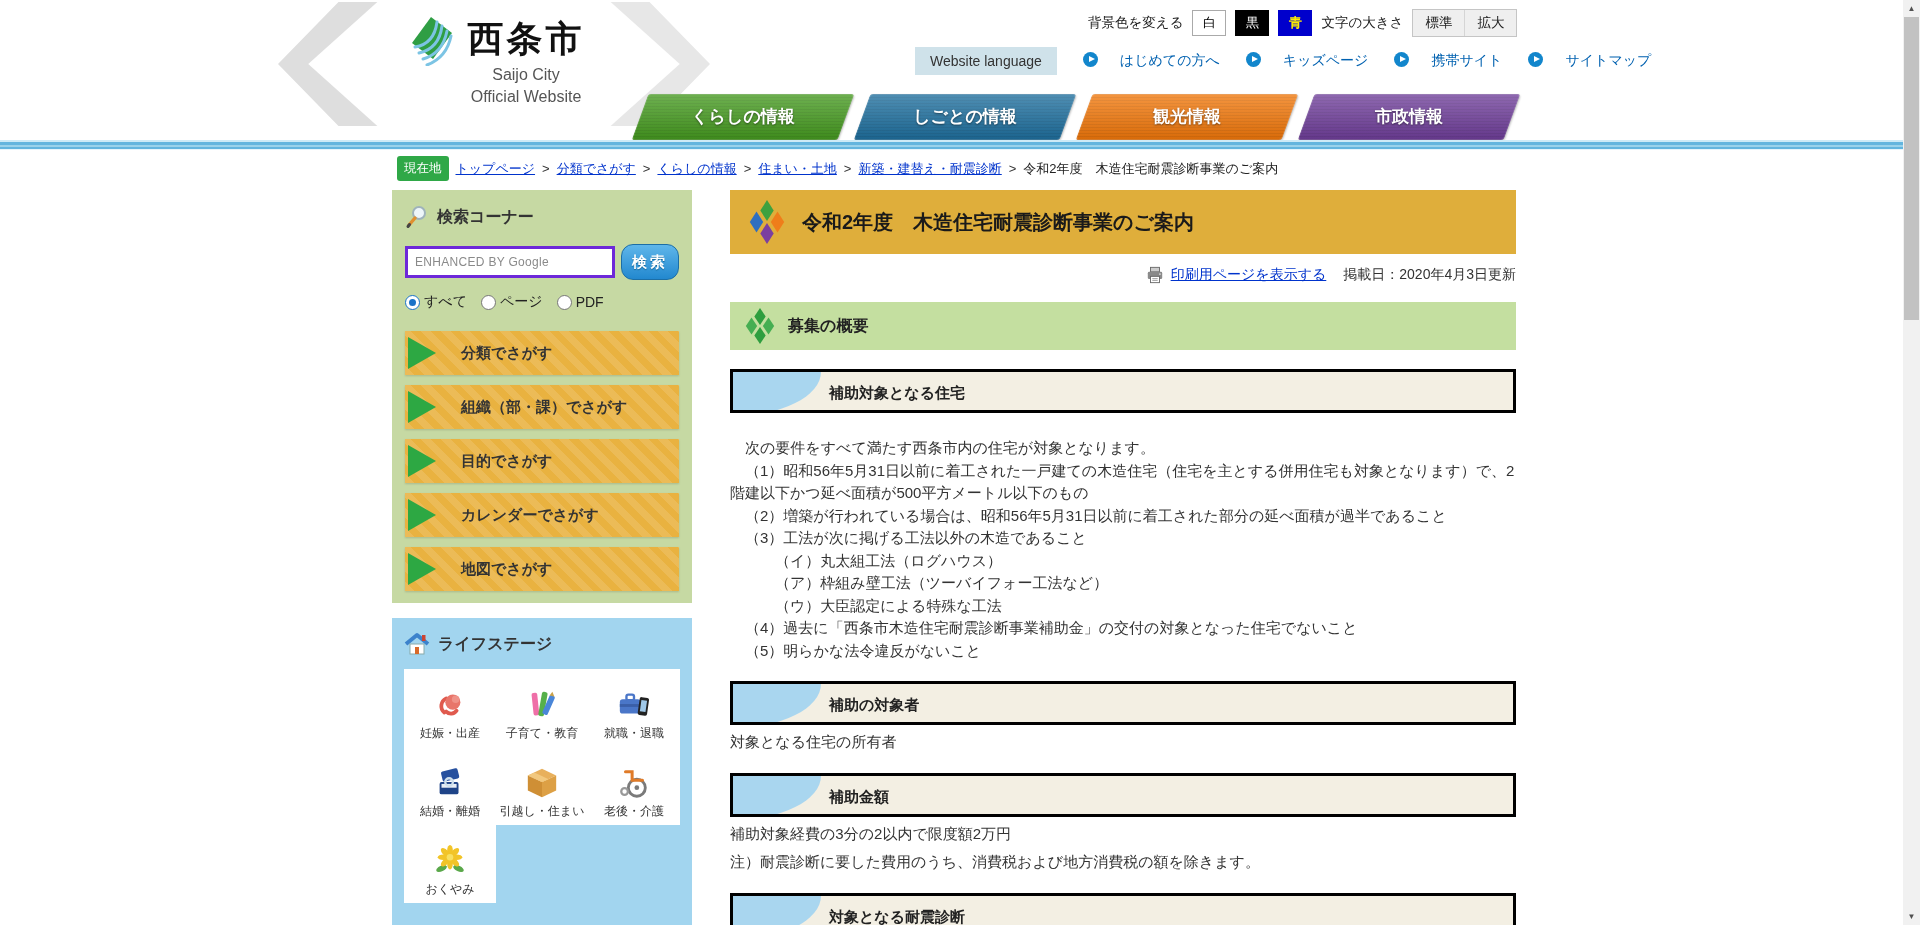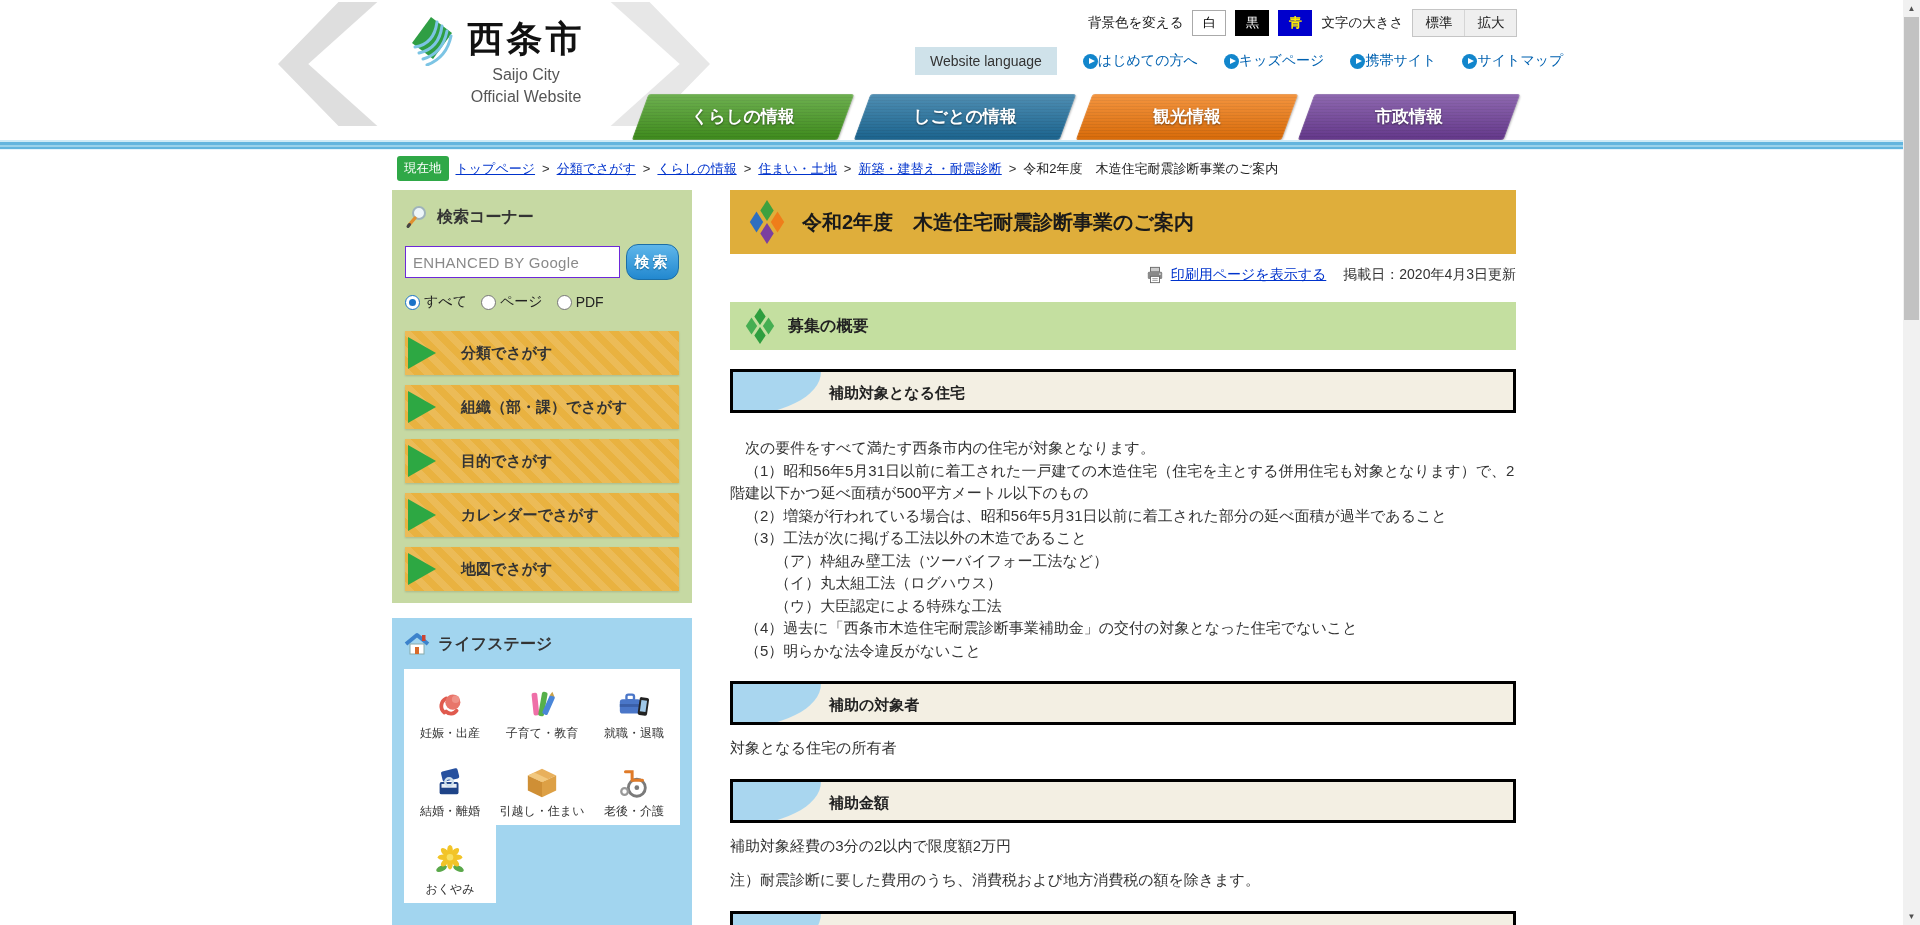--- a/index.html
+++ b/index.html
@@ -28,21 +28,21 @@
     font-size:13px; display:flex; align-items:center; justify-content:center; cursor:pointer; }
   .tc-black { background:#000; color:#fff; border-color:#000; }
   .tc-blue  { background:#0000cc; color:#ffee00; border-color:#0000cc; font-weight:bold; }
   .size-group { display:flex; border:1px solid #c5c5c5; background:#efefef; }
   .size-btn { padding:4px 12px; font-size:13.5px; color:#222; cursor:pointer; background:#efefef; border:none; }
   .size-btn + .size-btn { border-left:1px solid #d5d5d5; }
 
   
   .quick-links { position:absolute; left:915px; top:47px; display:flex; align-items:center; gap:26px; font-size:14px; }
   .foreign-btn { background:#cfe2ea; color:#333; padding:6px 15px; border:none; font-size:14px; cursor:pointer; }
-  .q-link { display:flex; align-items:center; gap:0; color:#0061b0; text-decoration:none; }
+  .q-link { display:flex; align-items:flex-start; gap:22px; color:#0061b0; text-decoration:none; }
   .play-icon { width:15px; height:15px; border-radius:50%; background:#1286cc; position:relative; flex:0 0 15px; }
   .play-icon::after { content:''; position:absolute; left:6px; top:4px;
     border-left:6px solid #fff; border-top:3.5px solid transparent; border-bottom:3.5px solid transparent; }
 
   
   .nav-tabs { position:absolute; left:640px; top:94px; width:872px; height:46px; display:flex; gap:16px; }
   .tab { flex:1; transform:skewX(-20deg); border-radius:3px; position:relative; cursor:pointer; border:none;
     background-image:linear-gradient(180deg,rgba(255,255,255,.22),rgba(0,0,0,.10)),
       repeating-linear-gradient(0deg,rgba(0,0,0,.07) 0 1px,transparent 1px 3px);
     box-shadow:inset 0 0 0 1px rgba(255,255,255,.15), 1px 1px 2px rgba(0,0,0,.25); }
@@ -60,21 +60,21 @@
   .breadcrumb { position:absolute; left:397px; top:156px; width:1115px; display:flex; flex-wrap:wrap; align-items:center; gap:7px; font-size:13px; }
   .loc-badge { background:#2fa847; color:#fff; font-size:12.5px; padding:4px 7px; border-radius:3px; }
   .bc-link { color:#0033cc; text-decoration:underline; }
   .bc-sep { color:#333; }
   .bc-current { color:#222; }
 
   
   .search-block { position:absolute; left:392px; top:190px; width:300px; background:#c6d9a3; padding:15px 13px 12px; }
   .side-head { display:flex; align-items:center; gap:8px; font-size:16px; font-weight:bold; color:#333; }
   .search-row { margin-top:15px; display:flex; align-items:center; }
-  .search-input { flex:1; height:32px; border:1px solid #6d28d9; padding:0 7px; font-size:15px; color:#333; background:#fff; }
+  .search-input { flex:1; height:32px; border:3px solid #6d28d9; padding:0 7px; font-size:12px; color:#333; background:#fff; }
   .search-input::placeholder { color:#8a8a8a; letter-spacing:.3px; }
   .search-btn { width:58px; height:36px; margin-left:6px; border:1px solid #1c6ea6; border-radius:12px;
     background:linear-gradient(180deg,#5fb6ea,#2288cf); color:#fff; font-size:15px; font-weight:bold;
     letter-spacing:3px; cursor:pointer; text-shadow:0 1px 1px #116699; }
   .radio-row { margin-top:13px; display:flex; align-items:center; gap:14px; font-size:14px; color:#222; }
   .radio-item { display:flex; align-items:center; gap:4px; cursor:pointer; }
   .radio { width:15px; height:15px; border:1px solid #777; border-radius:50%; background:#fff; display:inline-block; }
   .radio.checked { border-color:#1a73c8; }
   .radio.checked::after { content:''; display:block; width:7px; height:7px; margin:3px; border-radius:50%; background:#1a73c8; }
   .side-btn { margin-top:10px; height:44px; width:100%; display:flex; align-items:center; border:none; cursor:pointer;
@@ -103,21 +103,21 @@
   .overview-header { margin-top:18px; height:48px; background:#c4dfa0; display:flex; align-items:center; padding:0 13px; gap:11px; }
   .overview-title { font-size:16px; font-weight:bold; color:#222; }
   .sub-header { margin-top:19px; height:44px; position:relative; background:#f3efe3; border:3px solid #000000;
     font-size:15px; font-weight:bold; color:#222; line-height:42px; padding-left:96px; overflow:hidden; }
   .sub-header::before { content:''; position:absolute; left:0; top:0; width:88px; height:44px;
     background:#a9d6ef; border-radius:0 0 100% 0; }
   .main p { font-size:15px; line-height:1.5; color:#333; }
   .p-intro { margin-top:24px; text-indent:1em; }
   .ind1 { text-indent:1em; }
   .ind3 { text-indent:3em; }
-  .p-solo { margin-top:12px; }
+  .p-solo { margin-top:6px; }
 
   
   .scrollbar { position:absolute; right:0; top:0; width:17px; height:925px; background:#f1f1f1; z-index:50; }
   .sb-arrow { position:absolute; left:0; width:17px; height:17px; display:flex; align-items:center; justify-content:center;
     font-size:8px; color:#505050; cursor:pointer; background:#f1f1f1; border:none; }
   .sb-up { top:0; } .sb-down { bottom:0; }
   .sb-thumb { position:absolute; left:1px; top:17px; width:15px; height:303px; background:#c2c2c2; cursor:grab; }
 </style>
 </head>
 <body>
@@ -380,22 +380,22 @@
     </svg>
     <span class="overview-title">募集の概要</span>
   </div>
 
   <div class="sub-header">補助対象となる住宅</div>
 
   <p class="p-intro">次の要件をすべて満たす西条市内の住宅が対象となります。</p>
   <p class="ind1">（1）昭和56年5月31日以前に着工された一戸建ての木造住宅（住宅を主とする併用住宅も対象となります）で、2階建以下かつ延べ面積が500平方メートル以下のもの</p>
   <p class="ind1">（2）増築が行われている場合は、昭和56年5月31日以前に着工された部分の延べ面積が過半であること</p>
   <p class="ind1">（3）工法が次に掲げる工法以外の木造であること</p>
+  <p class="ind3">（イ）丸太組工法（ログハウス）</p>
   <p class="ind3">（ア）枠組み壁工法（ツーバイフォー工法など）</p>
-  <p class="ind3">（イ）丸太組工法（ログハウス）</p>
   <p class="ind3">（ウ）大臣認定による特殊な工法</p>
   <p class="ind1">（4）過去に「西条市木造住宅耐震診断事業補助金」の交付の対象となった住宅でないこと</p>
   <p class="ind1">（5）明らかな法令違反がないこと</p>
 
   <div class="sub-header">補助の対象者</div>
   <p class="p-solo">対象となる住宅の所有者</p>
 
   <div class="sub-header">補助金額</div>
   <p class="p-solo">補助対象経費の3分の2以内で限度額2万円</p>
   <p class="p-solo">注）耐震診断に要した費用のうち、消費税および地方消費税の額を除きます。</p>

